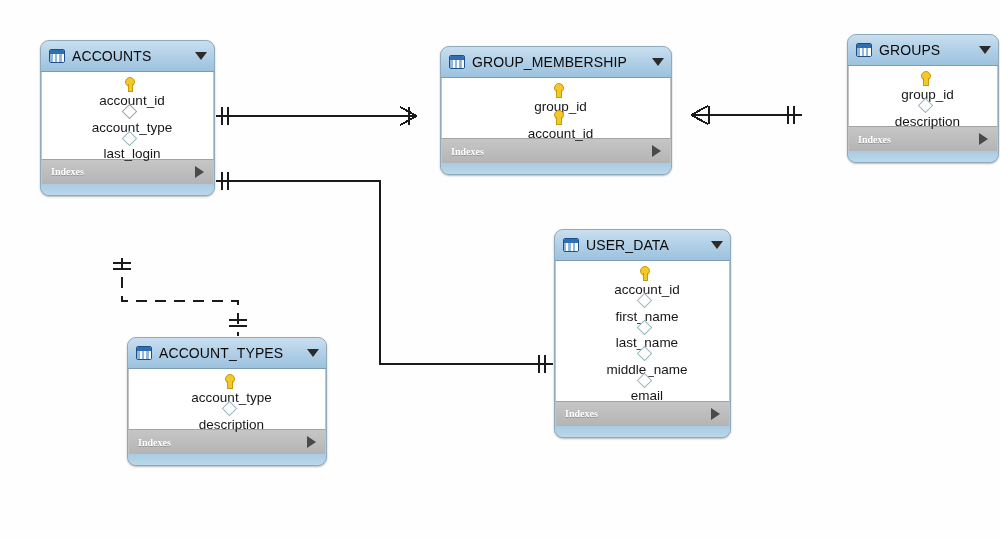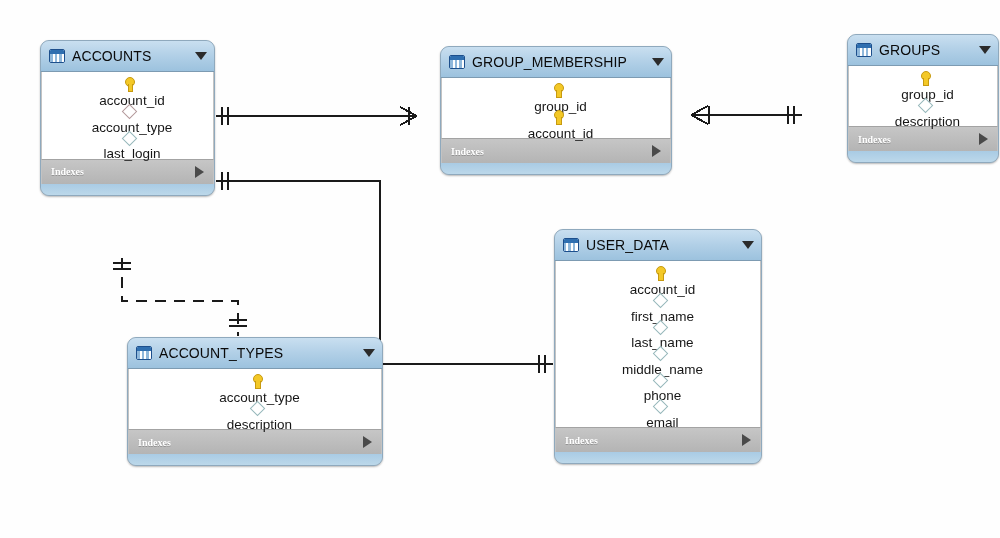--- a/index.html
+++ b/index.html
@@ -290,21 +290,21 @@
         <span class="field-name">description</span>
       </div>
     </div>
     <div class="entity-indexes">
       <span class="indexes-label">Indexes</span>
       <span class="caret-right"></span>
     </div>
     <div class="entity-foot"></div>
   </div>
 
-  <div class="entity" style="left:554px; top:229px; width:208px;">
+  <div class="entity" style="left:554px; top:229px; width:177px;">
     <div class="entity-header">
       <span class="tbl-icon"></span>
       <span class="entity-title">USER_DATA</span>
       <span class="caret-down"></span>
     </div>
     <div class="entity-fields">
       <div class="field-row">
         <span class="f-icon key"></span>
         <span class="field-name">account_id</span>
       </div>
@@ -315,35 +315,31 @@
       <div class="field-row">
         <span class="f-icon diamond"></span>
         <span class="field-name">last_name</span>
       </div>
       <div class="field-row">
         <span class="f-icon diamond"></span>
         <span class="field-name">middle_name</span>
       </div>
       <div class="field-row">
         <span class="f-icon diamond"></span>
-        <span class="field-name">phone</span>
-      </div>
-      <div class="field-row">
-        <span class="f-icon diamond"></span>
         <span class="field-name">email</span>
       </div>
     </div>
     <div class="entity-indexes">
       <span class="indexes-label">Indexes</span>
       <span class="caret-right"></span>
     </div>
     <div class="entity-foot"></div>
   </div>
 
-  <div class="entity" style="left:127px; top:337px; width:256px;">
+  <div class="entity" style="left:127px; top:337px; width:200px;">
     <div class="entity-header">
       <span class="tbl-icon"></span>
       <span class="entity-title">ACCOUNT_TYPES</span>
       <span class="caret-down"></span>
     </div>
     <div class="entity-fields">
       <div class="field-row">
         <span class="f-icon key"></span>
         <span class="field-name">account_type</span>
       </div>

